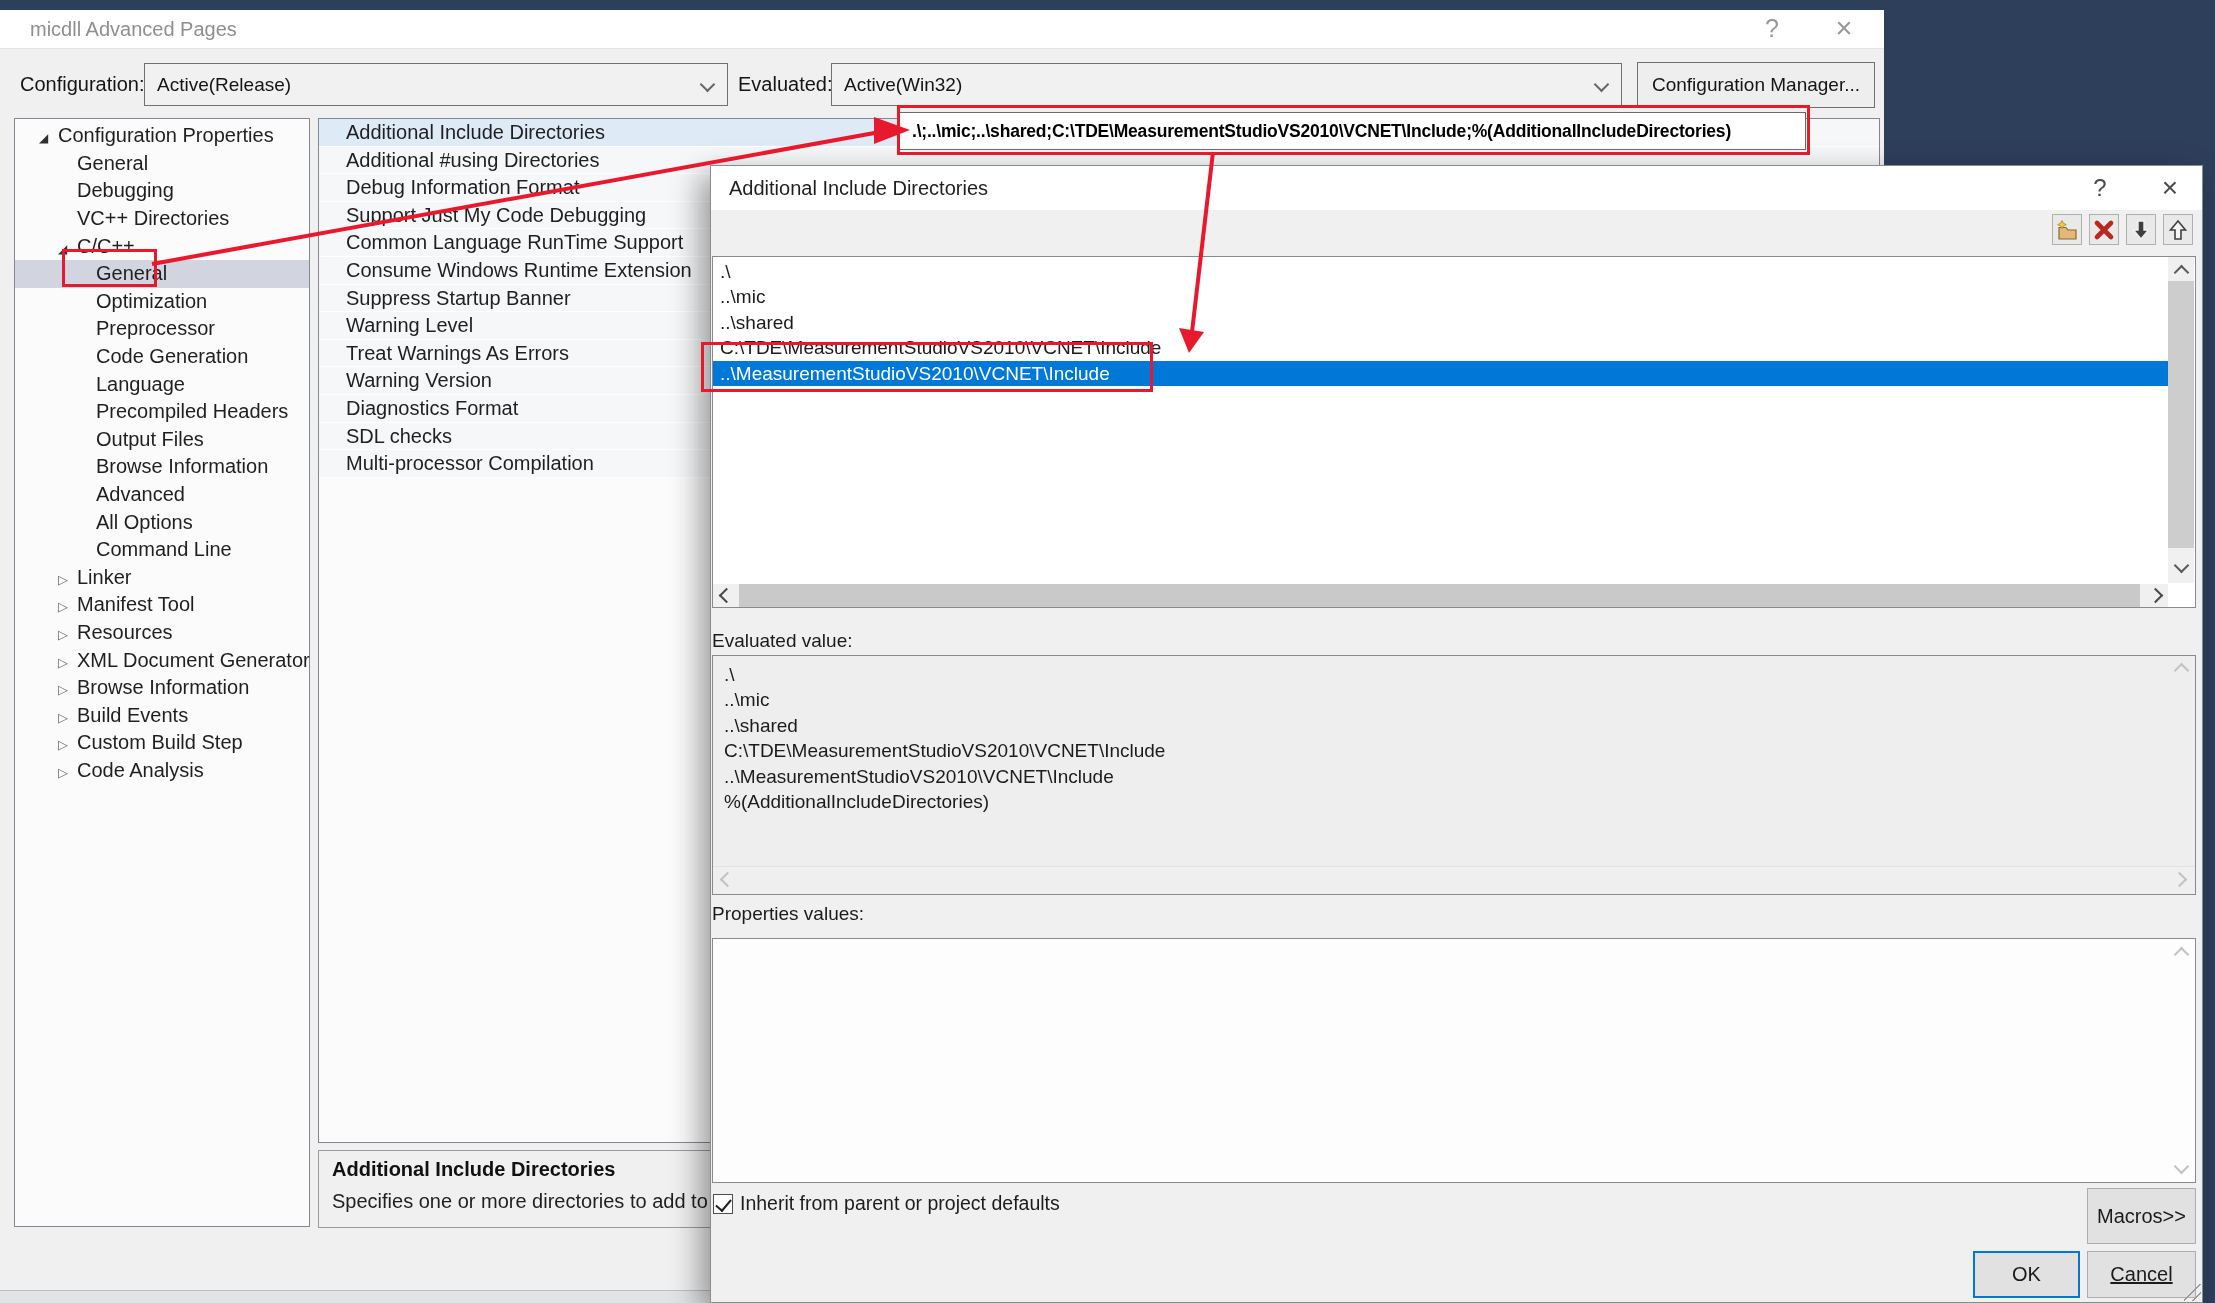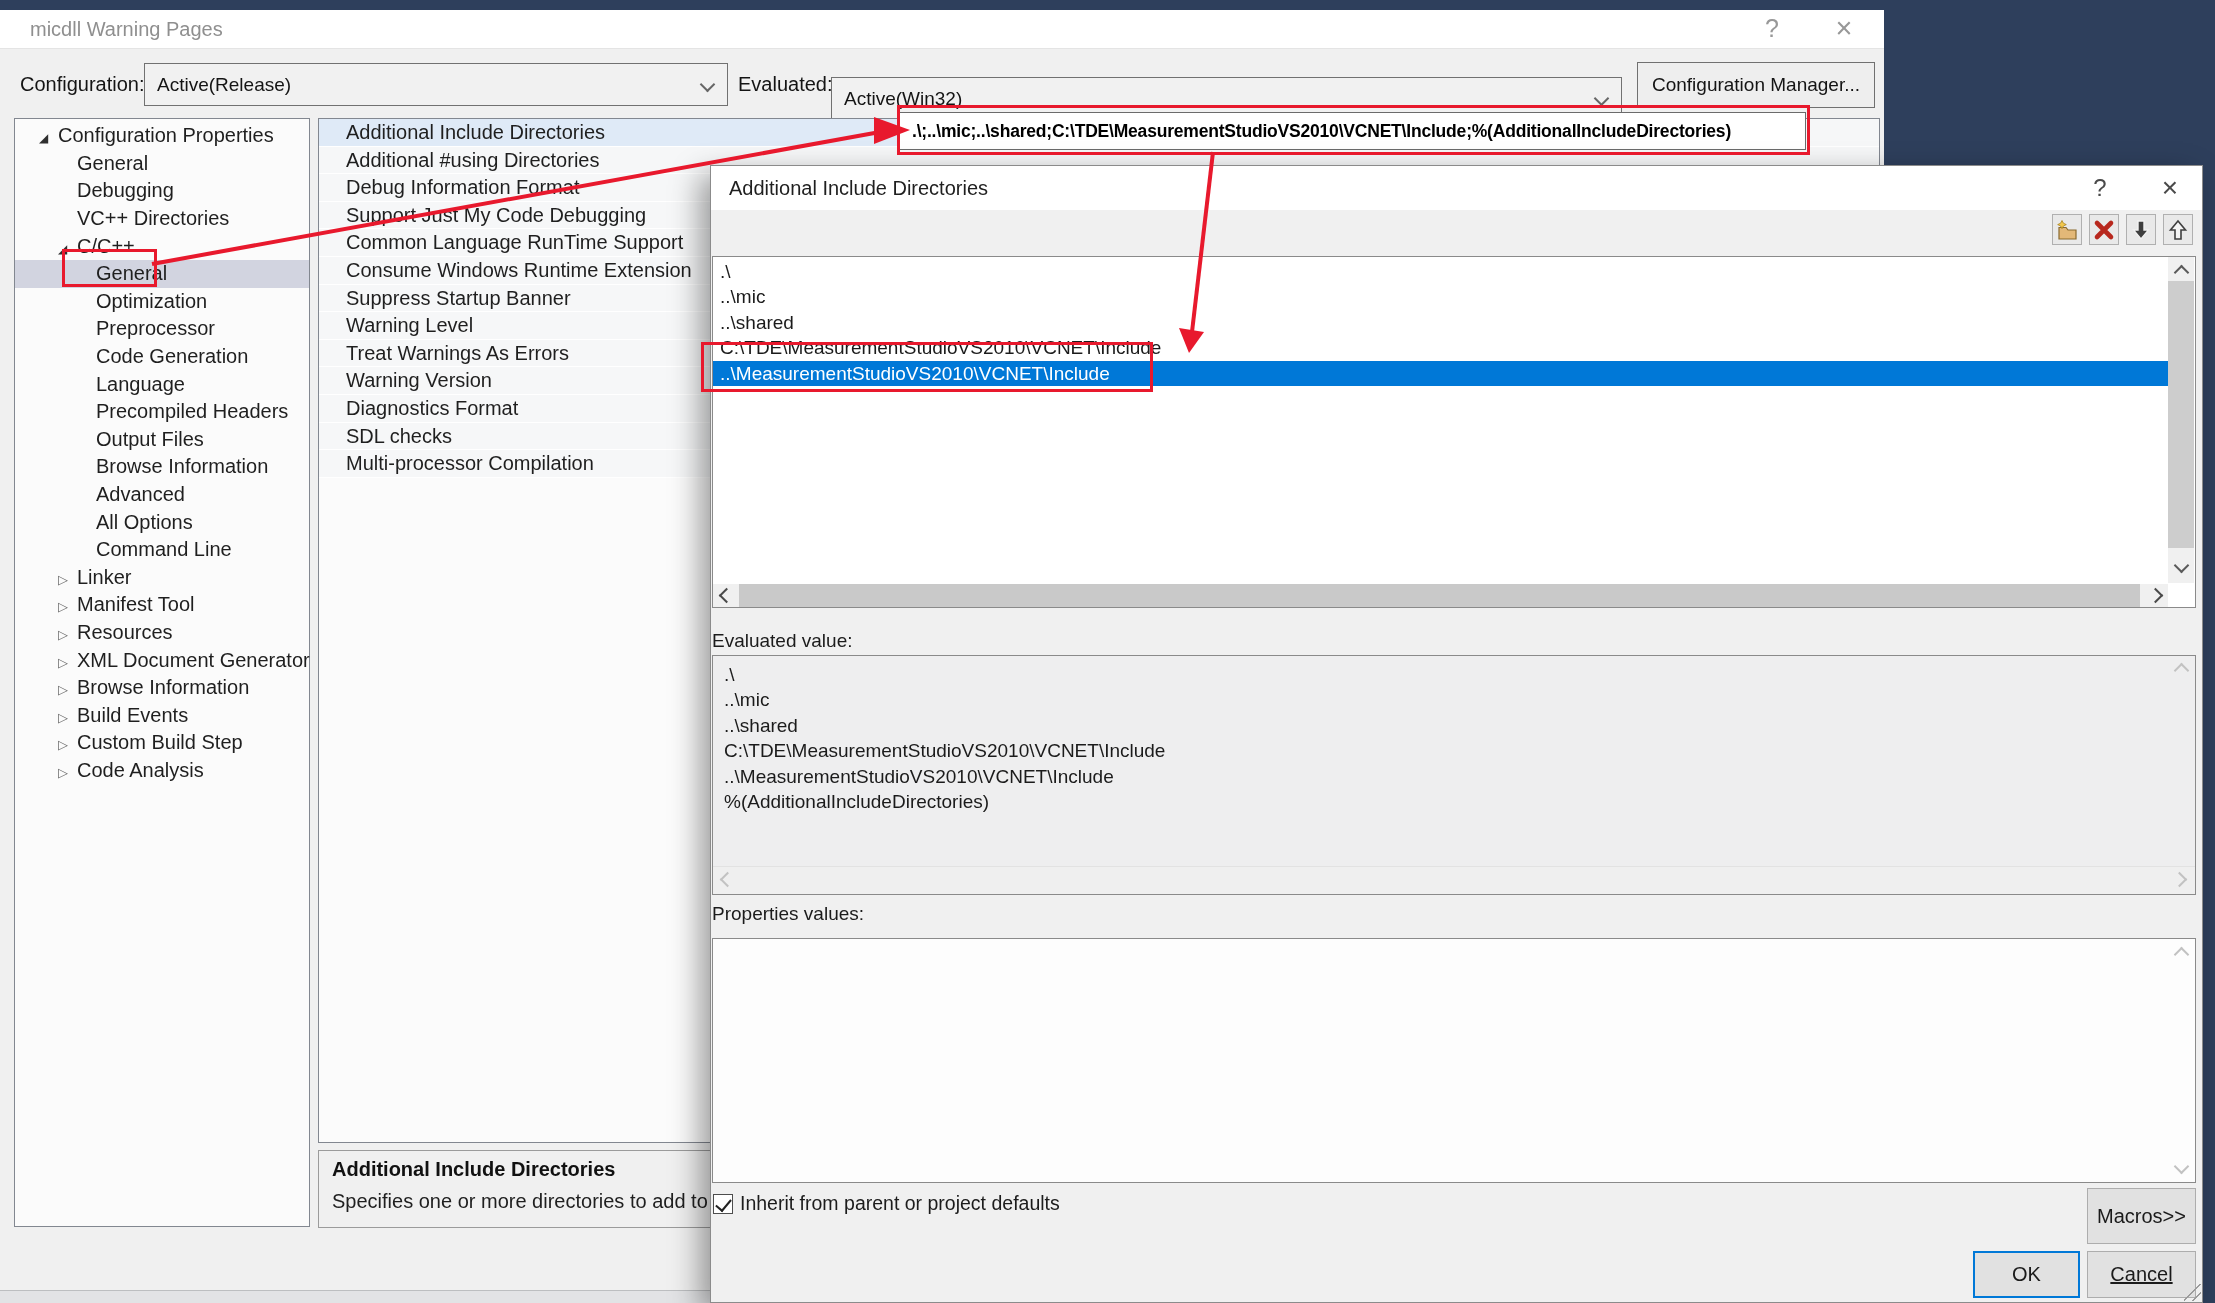--- a/index.html
+++ b/index.html
@@ -97,31 +97,31 @@
   .rb-listitem{left:701px;top:342px;width:452px;height:50px;box-sizing:border-box;}
   .anno-svg{position:absolute;left:0;top:0;z-index:39;pointer-events:none;}
 </style>
 </head>
 <body>
 
 <div class="stage">
 
   <div class="abs main-bg"></div>
   <div class="abs main-titlebar"></div>
-  <div class="abs main-title">micdll Warning Pages</div>
+  <div class="abs main-title">micdll Advanced Pages</div>
   <div class="abs cap-btn cap-help">?</div>
   <div class="abs cap-btn cap-close">×</div>
 
   <div class="abs bar-label" style="left:20px;top:63px;">Configuration:</div>
   <div class="abs combo" style="left:144px;top:63px;width:582px;">
     <span class="val">Active(Release)</span>
     <span class="chev down dd"></span>
   </div>
   <div class="abs bar-label" style="left:738px;top:63px;">Evaluated:</div>
-  <div class="abs combo" style="left:831px;top:77px;width:789px;">
+  <div class="abs combo" style="left:831px;top:63px;width:789px;">
     <span class="val">Active(Win32)</span>
     <span class="chev down dd"></span>
   </div>
   <div class="abs push-btn" style="left:1637px;top:62px;width:236px;height:44px;">
     <span>Configuration Manager...</span>
   </div>
 
   <div class="abs tree-panel">
       <div class="tree-row" style="padding-left: 24px;">
         <span class="tw exp"></span>

